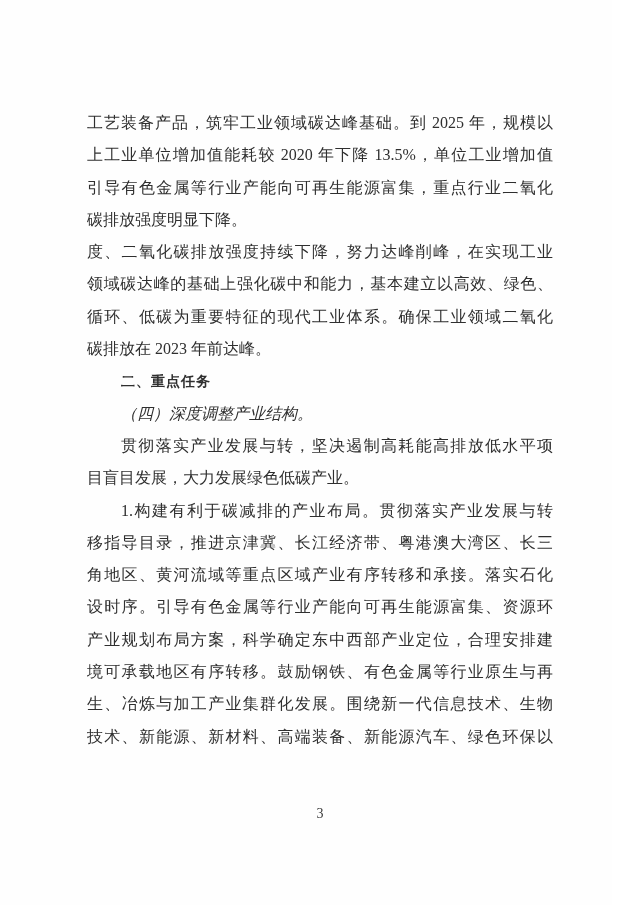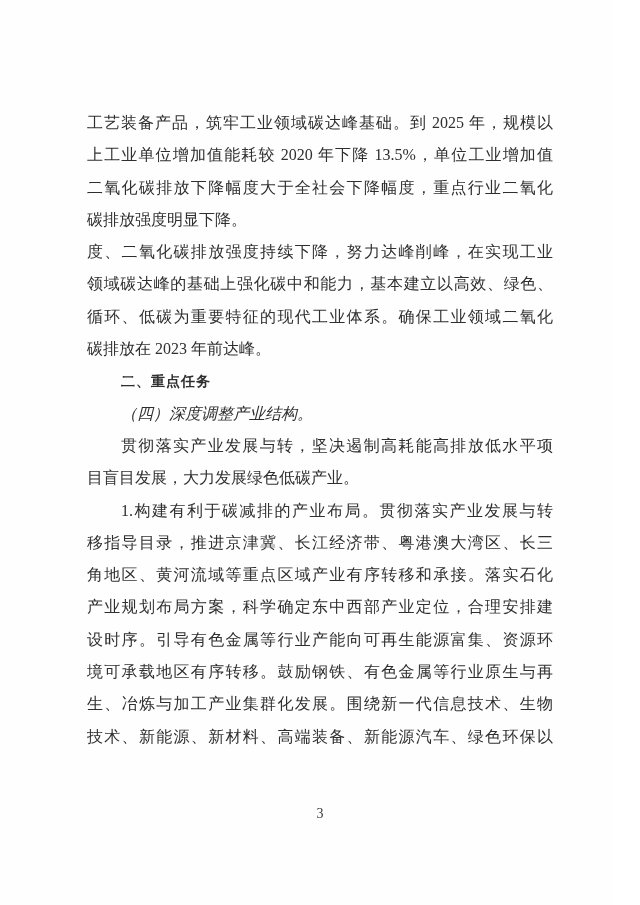--- a/index.html
+++ b/index.html
@@ -69,40 +69,40 @@
 </style>
 </head>
 <body>
 
 <div class="page">
 
   <div class="textblock">
 
     <div class="ln jst">工艺装备产品，筑牢工业领域碳达峰基础。到 2025 年，规模以</div>
     <div class="ln jst">上工业单位增加值能耗较 2020 年下降 13.5%，单位工业增加值</div>
-    <div class="ln jst">二氧化碳排放下降幅度大于全社会下降幅度，重点行业二氧化</div>
+    <div class="ln jst">引导有色金属等行业产能向可再生能源富集，重点行业二氧化</div>
     <div class="ln end">碳排放强度明显下降。</div>
 
     <div class="ln jst">度、二氧化碳排放强度持续下降，努力达峰削峰，在实现工业</div>
     <div class="ln jst">领域碳达峰的基础上强化碳中和能力，基本建立以高效、绿色、</div>
     <div class="ln jst">循环、低碳为重要特征的现代工业体系。确保工业领域二氧化</div>
     <div class="ln end">碳排放在 2023 年前达峰。</div>
 
     <div class="ln end ind hd">二、重点任务</div>
 
     <div class="ln end ind kai">（四）深度调整产业结构。</div>
 
     <div class="ln jst ind">贯彻落实产业发展与转，坚决遏制高耗能高排放低水平项</div>
     <div class="ln end">目盲目发展，大力发展绿色低碳产业。</div>
 
     <div class="ln jst ind"><span class="lead">1.构建有利于碳减排的产业布局。</span><span>贯彻落实产业发展与转</span></div>
     <div class="ln jst">移指导目录，推进京津冀、长江经济带、粤港澳大湾区、长三</div>
     <div class="ln jst">角地区、黄河流域等重点区域产业有序转移和承接。落实石化</div>
+    <div class="ln jst">设时序。引导有色金属等行业产能向可再生能源富集、资源环</div>
     <div class="ln jst">产业规划布局方案，科学确定东中西部产业定位，合理安排建</div>
-    <div class="ln jst">设时序。引导有色金属等行业产能向可再生能源富集、资源环</div>
     <div class="ln jst">境可承载地区有序转移。鼓励钢铁、有色金属等行业原生与再</div>
     <div class="ln jst">生、冶炼与加工产业集群化发展。围绕新一代信息技术、生物</div>
     <div class="ln jst">技术、新能源、新材料、高端装备、新能源汽车、绿色环保以</div>
 
   </div>
 
   <div class="footer">3</div>
 
 </div>
 

